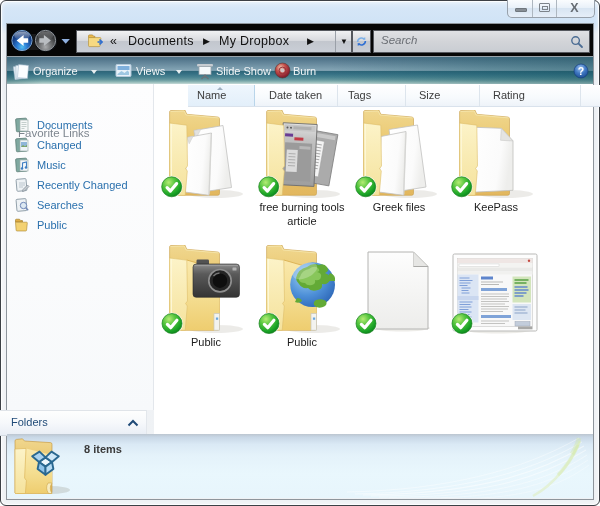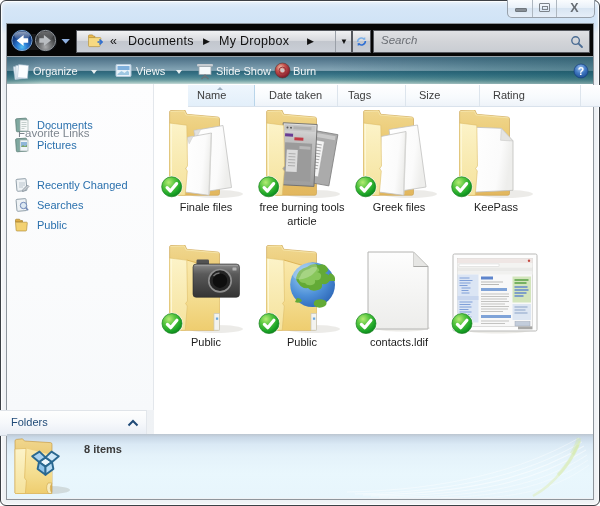--- a/index.html
+++ b/index.html
@@ -212,21 +212,31 @@
       </svg>
       <span>Documents</span>
     </div>
     <div class="srow" style="top:51px">
       <svg width="16" height="16" viewBox="0 0 16 16">
         <rect x="2" y="1.5" width="11" height="13" rx="1" fill="#7fa8a0" stroke="#5d7f78" stroke-width=".8" transform="rotate(-4 7 8)"></rect>
         <rect x="6" y="3" width="8" height="11" fill="#eef4f8" stroke="#9fb0ac" stroke-width=".7"></rect>
         <rect x="7" y="5" width="6" height="5" fill="#8fb6d9"></rect>
         <path d="M7 10 l2,-2 2,1.5 2,-1.8 0,2.3 z" fill="#7ba463"></path>
       </svg>
-      <span>Pictures</span>
+      <span>Changed</span>
+    </div>
+    <div class="srow" style="top:71px">
+      <svg width="16" height="16" viewBox="0 0 16 16">
+        <rect x="2" y="1.5" width="11" height="13" rx="1" fill="#7fa8a0" stroke="#5d7f78" stroke-width=".8" transform="rotate(-4 7 8)"></rect>
+        <rect x="6" y="3" width="8" height="11" fill="#f4f7fa" stroke="#9fb0ac" stroke-width=".7"></rect>
+        <path d="M8.5 11.5 l0,-5.5 4,-1 0,5.5" fill="none" stroke="#3f7ec2" stroke-width="1.1"></path>
+        <circle cx="8" cy="11.5" r="1.3" fill="#3f7ec2"></circle>
+        <circle cx="12" cy="10.5" r="1.3" fill="#3f7ec2"></circle>
+      </svg>
+      <span>Music</span>
     </div>
     <div class="srow" style="top:91px">
       <svg width="16" height="16" viewBox="0 0 16 16">
         <rect x="2.5" y="2" width="10" height="12" rx="1" fill="#eef2f5" stroke="#8b9aa5" stroke-width=".9" transform="rotate(-5 7 8)"></rect>
         <path d="M5 6 h6 M5 8 h6 M5 10 h4" stroke="#aebbc4" stroke-width=".8"></path>
         <path d="M9 12.5 l4.5,-4.5 1.5,1.5 -4.5,4.5 -2,0.5 z" fill="#c8cdd2" stroke="#7e8a93" stroke-width=".7"></path>
       </svg>
       <span>Recently Changed</span>
     </div>
     <div class="srow" style="top:111px">
@@ -451,21 +461,20 @@
       <use href="#papers2g"></use>
       <use href="#folderStrip"></use>
       <use href="#badge" x="13.7" y="76.8"></use>
     </svg>
     <svg class="abs" style="left:294px;top:26px" width="92" height="90">
       <use href="#folderBack"></use>
       <use href="#paper1"></use>
       <use href="#folderStrip"></use>
       <use href="#badge" x="13.7" y="76.8"></use>
     </svg>
-    <div class="ilabel" style="left:4px;top:117px">Finale files</div>
     <div class="ilabel" style="left:197px;top:117px">Greek files</div>
     <div class="ilabel" style="left:100px;top:117px">free burning tools article</div>
     <div class="ilabel" style="left:294px;top:117px">KeePass</div>
 
     <svg class="abs" style="left:4px;top:161px" width="92" height="90">
       <use href="#folderBack"></use>
       <use href="#folderFront"></use>
       <use href="#camera"></use>
       <use href="#badge" x="14" y="78.5"></use>
     </svg>
@@ -478,21 +487,20 @@
     <svg class="abs" style="left:198px;top:161px" width="92" height="90">
       <use href="#docplain"></use>
       <use href="#badge" x="14" y="78.5"></use>
     </svg>
     <svg class="abs" style="left:294px;top:161px" width="92" height="90">
       <use href="#thumbweb"></use>
       <use href="#badge" x="14" y="78.5"></use>
     </svg>
     <div class="ilabel" style="left:4px;top:252px">Public</div>
     <div class="ilabel" style="left:100px;top:252px">Public</div>
-    <div class="ilabel" style="left:197px;top:252px">contacts.ldif</div>
   </div>
 
   <div id="status" class="abs">
     <svg class="abs" style="left:0;top:0" width="586" height="64" viewBox="0 0 586 64">
       <g fill="none" stroke="#ffffff">
         <path d="M340,58 C440,56 516,36 572,4" stroke-width="1" opacity=".4"></path>
         <path d="M348,60 C450,58 520,40 575,8" stroke-width="1" opacity=".45"></path>
         <path d="M356,61 C458,60 524,44 577,12" stroke-width="1.2" opacity=".5"></path>
         <path d="M364,62 C466,62 528,48 579,16" stroke-width="1.2" opacity=".45"></path>
         <path d="M372,63 C474,64 532,52 580,21" stroke-width="1" opacity=".4"></path>

